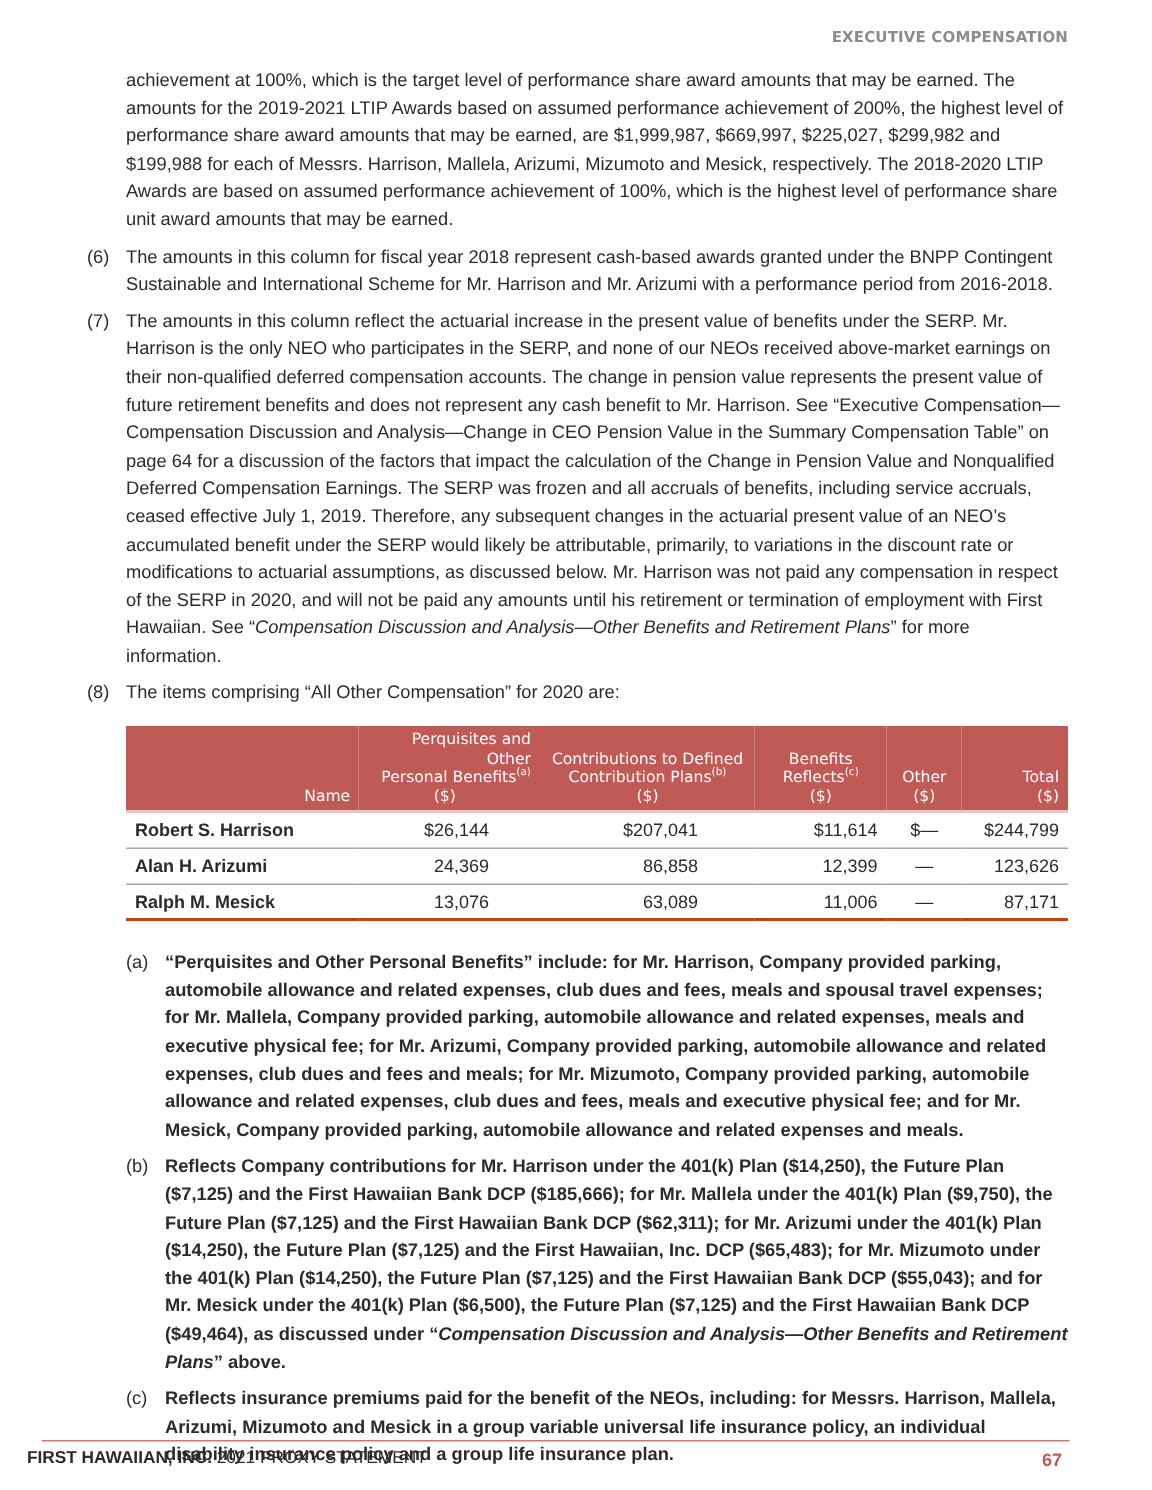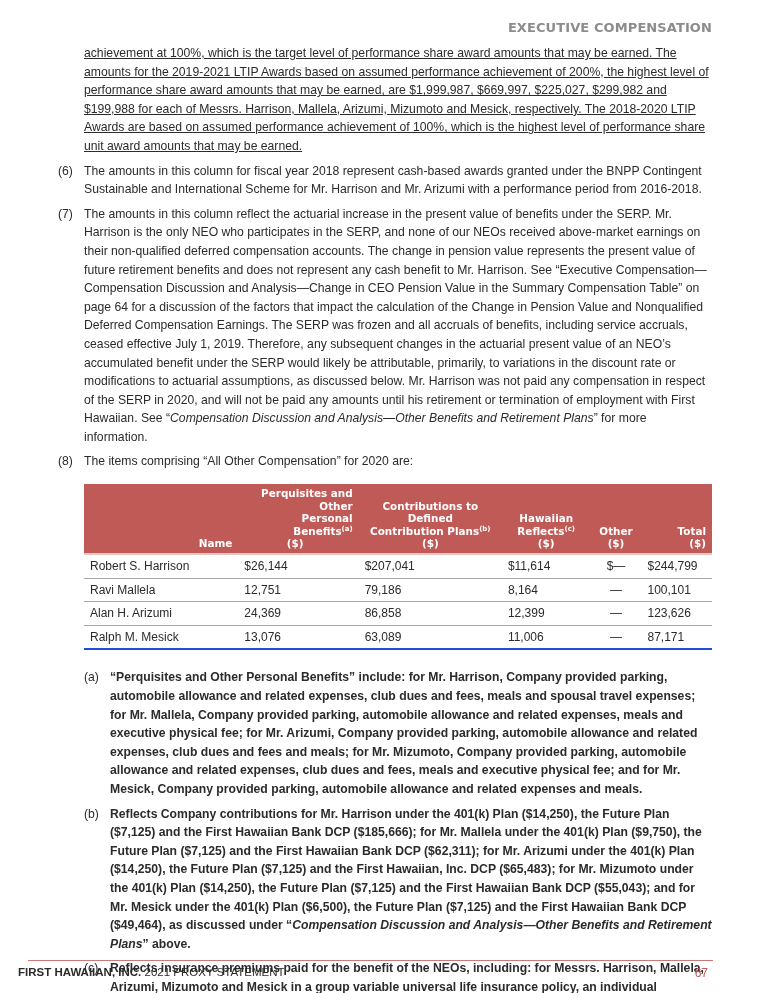--- a/index.html
+++ b/index.html
@@ -4,64 +4,64 @@
 <style>
   html, body { margin: 0; padding: 0; background: #ffffff; }
   body {
     width: 768px; height: 993px; position: relative; overflow: hidden;
     font-family: "Liberation Sans", "DejaVu Sans", sans-serif;
     color: #2b2b2b;
   }
   .section-header {
     position: absolute; right: 56px; top: 20px;
     font-family: "DejaVu Sans", sans-serif;
-    font-weight: bold; font-size: 13px; color: #8c8c8c; letter-spacing: 0.1px;
+    font-weight: bold; font-size: 10px; color: #8c8c8c; letter-spacing: 0.1px;
   }
   .content {
     position: absolute; left: 58px; top: 44px; width: 654px;
     font-size: 12.2px; line-height: 18.6px;
   }
-  .p-cont { margin: 0 0 0 26px; text-decoration: underline; }
+  .p-cont { margin: 0 0 0 26px; }
   .note { display: flex; margin-top: 6px; }
   .note .num { width: 26px; flex: none; }
   .note .txt { flex: 1; }
   .sub { display: flex; margin-top: 6px; padding-left: 26px; }
   .sub .num { width: 26px; flex: none; }
   .sub .txt { flex: 1; font-weight: bold; }
   em { font-style: italic; }
 
   table.comp {
     margin-left: 26px; margin-top: 13px; width: 628px; border-collapse: collapse;
     font-size: 12px;
   }
   table.comp thead th {
-    background: #c05a57; color: #ffffff; font-weight: bold;
+    background: #c05a57; color: #ffffff; font-weight: normal;
     font-family: "DejaVu Sans", sans-serif; font-size: 10.4px; line-height: 12.6px;
     padding: 3px 6px 3px 6px; vertical-align: bottom; text-align: center;
   }
   table.comp thead th.name { text-align: right; padding-left: 6px; }
   table.comp thead th sup { font-size: 7px; vertical-align: super; line-height: 0; }
   table.comp tbody td {
     padding: 2px 6px; height: 17px; border-bottom: 1px solid #a8a8a8;
-    text-align: left; white-space: nowrap;
+    text-align: right; white-space: nowrap;
   }
-  table.comp tbody td.name { text-align: left; }
-  table.comp tbody tr:last-child td { border-bottom: 2px solid #1d4ed8; }
+  table.comp tbody td.name { text-align: left; font-weight: bold; }
+  table.comp tbody tr:last-child td { border-bottom: 2px solid #c2410c; }
   table.comp thead tr { border-bottom: 2px solid #e8c6c5; }
 
   .footer-rule {
     position: absolute; left: 28px; right: 55px; top: 960px;
     border-top: 1.5px solid #c97a78;
   }
   .footer-left {
     position: absolute; left: 18px; top: 966px; font-size: 11.5px; color: #2b2b2b;
   }
   .footer-left b { font-weight: bold; }
   .footer-page {
-    position: absolute; right: 60px; top: 966px; font-size: 12px; font-weight: normal; color: #c05a57;
+    position: absolute; right: 60px; top: 966px; font-size: 12px; font-weight: bold; color: #c05a57;
   }
 </style>
 </head>
 <body>
 
 <div class="section-header">EXECUTIVE COMPENSATION</div>
 
 <div class="content">
   <p class="p-cont" style="margin:0 0 0 26px">achievement at 100%, which is the target level of performance share award amounts that may be earned. The amounts for the 2019-2021 LTIP Awards based on assumed performance achievement of 200%, the highest level of performance share award amounts that may be earned, are $1,999,987, $669,997, $225,027, $299,982 and $199,988 for each of Messrs. Harrison, Mallela, Arizumi, Mizumoto and Mesick, respectively. The 2018-2020 LTIP Awards are based on assumed performance achievement of 100%, which is the highest level of performance share unit award amounts that may be earned.</p>
 
@@ -88,21 +88,21 @@
           <span>Perquisites and Other</span><br>
           <span>Personal Benefits</span><sup>(a)</sup><br>
           <span style="display:inline-block; width:115px; text-align:center; margin-left:-60px">($)</span>
         </th>
         <th style="width:140px">
           <span>Contributions to Defined</span><br>
           <span>Contribution Plans</span><sup>(b)</sup><br>
           <span>($)</span>
         </th>
         <th style="width:80px">
-          <span>Hawaiian</span><br>
+          <span>Benefits</span><br>
           <span>Reflects</span><sup>(c)</sup><br>
           <span>($)</span>
         </th>
         <th style="width:40px">
           <span>Other</span><br>
           <span>($)</span>
         </th>
         <th style="width:60px; text-align:right">
           <span>Total</span><br>
           <span>($)</span>
@@ -110,28 +110,20 @@
       </tr>
     </thead>
     <tbody>
       <tr>
         <td class="name">Robert S. Harrison</td>
         <td style="padding-right:34px">$26,144</td>
         <td style="padding-right:38px">$207,041</td>
         <td>$11,614</td>
         <td style="text-align:center">$—</td>
         <td>$244,799</td>
-      </tr>
-      <tr>
-        <td class="name">Ravi Mallela</td>
-        <td style="padding-right:34px">12,751</td>
-        <td style="padding-right:38px">79,186</td>
-        <td>8,164</td>
-        <td style="text-align:center">—</td>
-        <td>100,101</td>
       </tr>
       <tr>
         <td class="name">Alan H. Arizumi</td>
         <td style="padding-right:34px">24,369</td>
         <td style="padding-right:38px">86,858</td>
         <td>12,399</td>
         <td style="text-align:center">—</td>
         <td>123,626</td>
       </tr>
       <tr>

